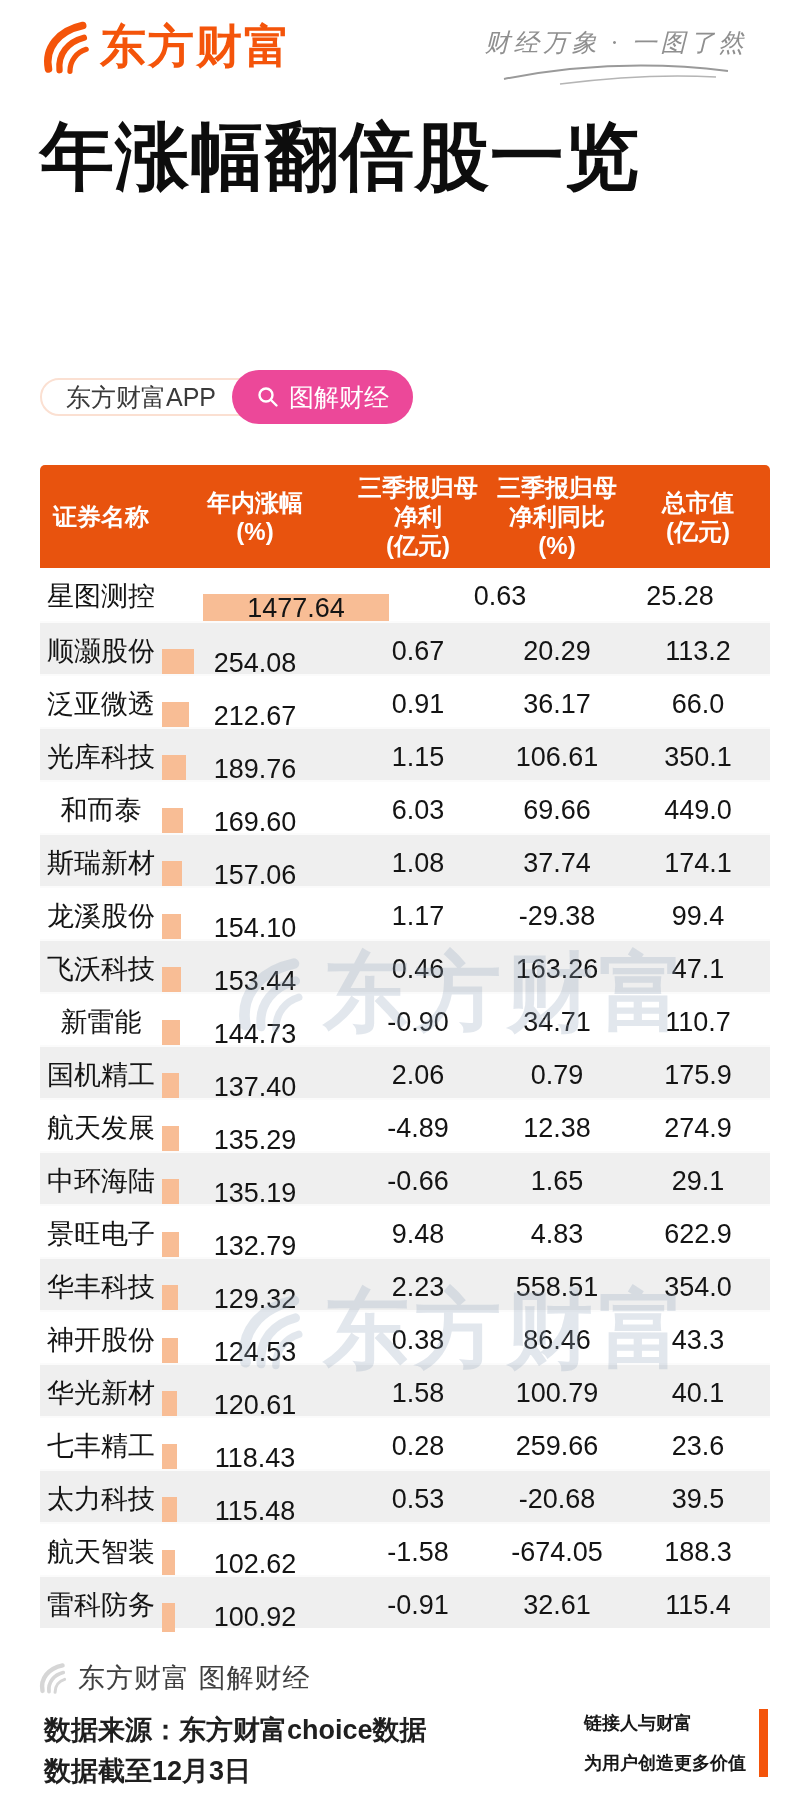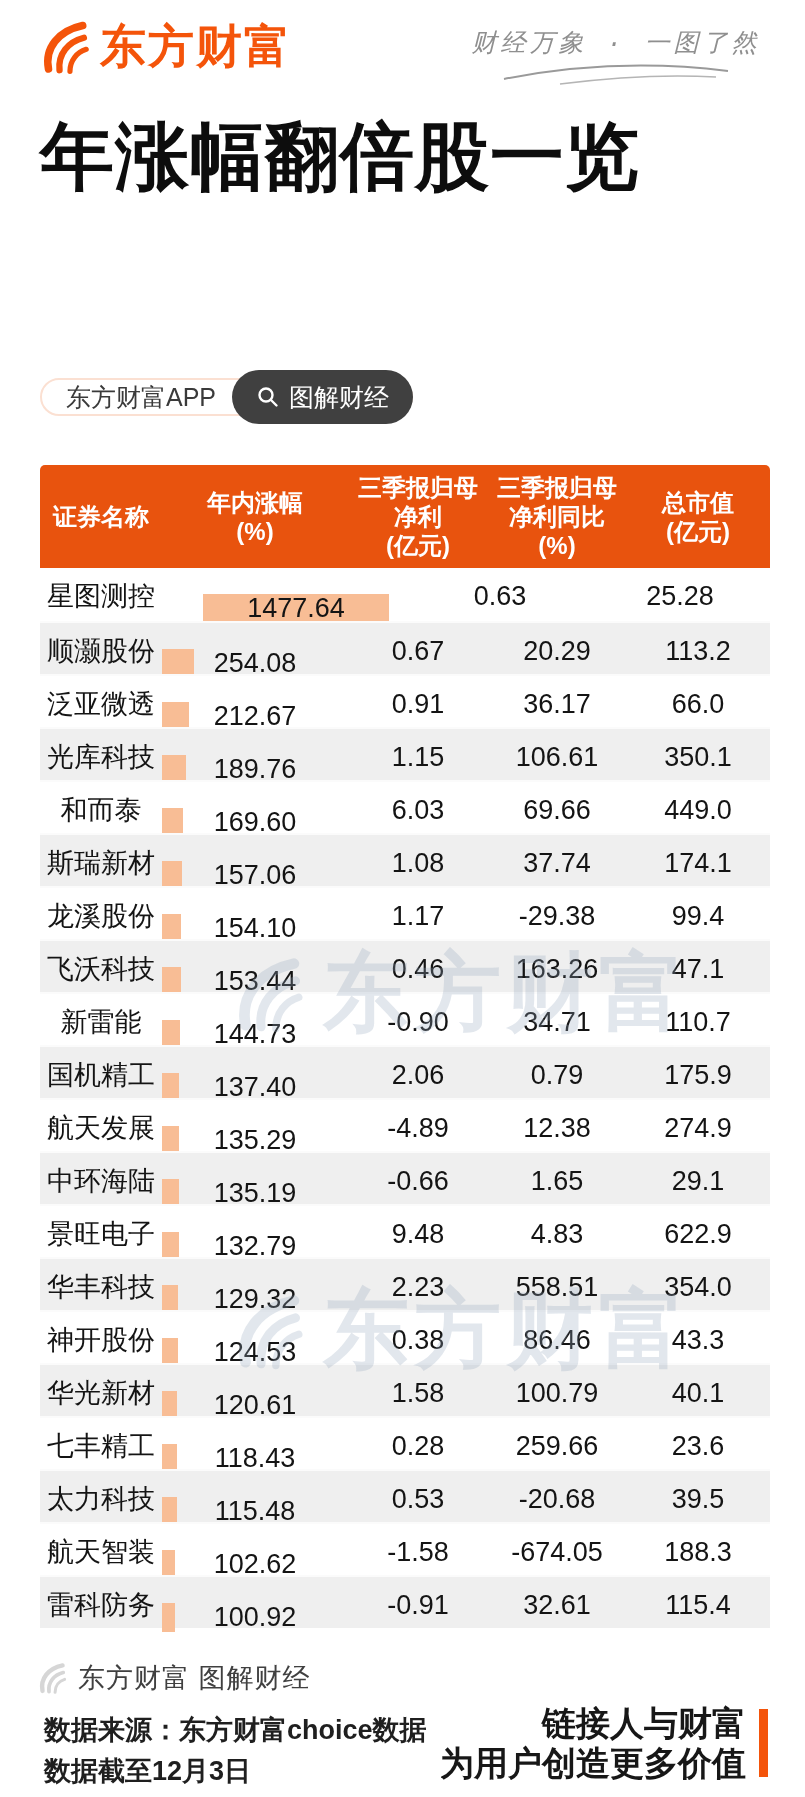--- a/index.html
+++ b/index.html
@@ -5,34 +5,34 @@
   html,body{margin:0;padding:0;background:#ffffff;}
   .page{
     position:relative;width:805px;height:1797px;background:#ffffff;overflow:hidden;
     font-family:"Liberation Sans",sans-serif;color:#111;
   }
   
   .logo{position:absolute;left:34px;top:16px;display:flex;align-items:center;gap:8px;}
   .logo svg{width:58px;height:58px;}
   .logo-text{font-size:46px;font-weight:bold;color:#F4540A;letter-spacing:2px;}
   .tagline-wrap{position:absolute;left:468px;top:26px;width:296px;text-align:center;}
-  .tagline{font-family:Liberation Mono, monospace;font-style:italic;font-size:25px;color:#8f8f8f;letter-spacing:4px;white-space:nowrap;}
+  .tagline{font-family:Liberation Serif, serif;font-style:italic;font-size:25px;color:#8f8f8f;letter-spacing:4px;white-space:nowrap;}
   .tagline-swoosh{display:block;margin:4px auto 0 auto;}
   
   .title{position:absolute;left:40px;top:104px;font-size:74px;line-height:106px;font-weight:900;color:#0d0d0d;letter-spacing:1px;}
   .title .hl{color:#F0560F;}
   
   .badge{
     position:absolute;left:40px;top:378px;height:38px;box-sizing:border-box;
     border:2px solid #FBE0D2;border-radius:28px;background:#fff;
     display:flex;align-items:center;padding-left:24px;gap:16px;
   }
   .badge-app-label{font-size:25px;color:#3a3a3a;}
   .badge-btn{
-    height:54px;margin:-2px -2px -2px 0;border-radius:27px;background:#404040;border:none;
+    height:54px;margin:-2px -2px -2px 0;border-radius:27px;background:#ec4899;border:none;
     display:flex;align-items:center;gap:9px;padding:0 24px;cursor:pointer;
   }
   .badge-btn span{color:#ffffff;font-size:25px;}
   
   .table{position:absolute;left:40px;top:465px;width:730px;z-index:2;}
   .thead{
     display:grid;grid-template-columns:122px 186px 140px 138px 144px;
     background:#E8530E;color:#ffffff;height:103px;align-items:center;border-radius:5px 5px 0 0;
   }
   .th{text-align:center;font-weight:bold;font-size:24px;line-height:29px;}
@@ -53,21 +53,21 @@
     color:rgba(150,168,190,0.28);font-weight:bold;font-size:86px;letter-spacing:6px;white-space:nowrap;
   }
   .wm svg{width:82px;height:82px;}
   .wm1{left:225px;top:935px;}
   .wm2{left:225px;top:1272px;}
   
   .footer-logo{position:absolute;left:34px;top:1660px;display:flex;align-items:center;gap:10px;color:#404040;font-size:27px;font-weight:normal;letter-spacing:1px;}
   .footer-logo svg{width:34px;height:34px;}
   .source{position:absolute;left:44px;top:1710px;font-size:27px;font-weight:bold;color:#1f1f1f;line-height:41px;}
   .slogan{position:absolute;right:37px;top:1703px;display:flex;align-items:center;gap:13px;}
-  .slogan-text{text-align:right;font-size:34px;font-weight:bold;color:#171717;line-height:40px;}
+  .slogan-text{font-size:18px;font-weight:bold;color:#171717;line-height:40px;}
   .accent-bar{width:9px;height:68px;background:#F4540A;}
 </style>
 </head>
 <body>
 
 <div class="page">
 
   <div class="logo">
     <svg viewBox="0 0 100 100" aria-hidden="true">
       <g fill="none" stroke="#F4540A" stroke-linecap="round">

